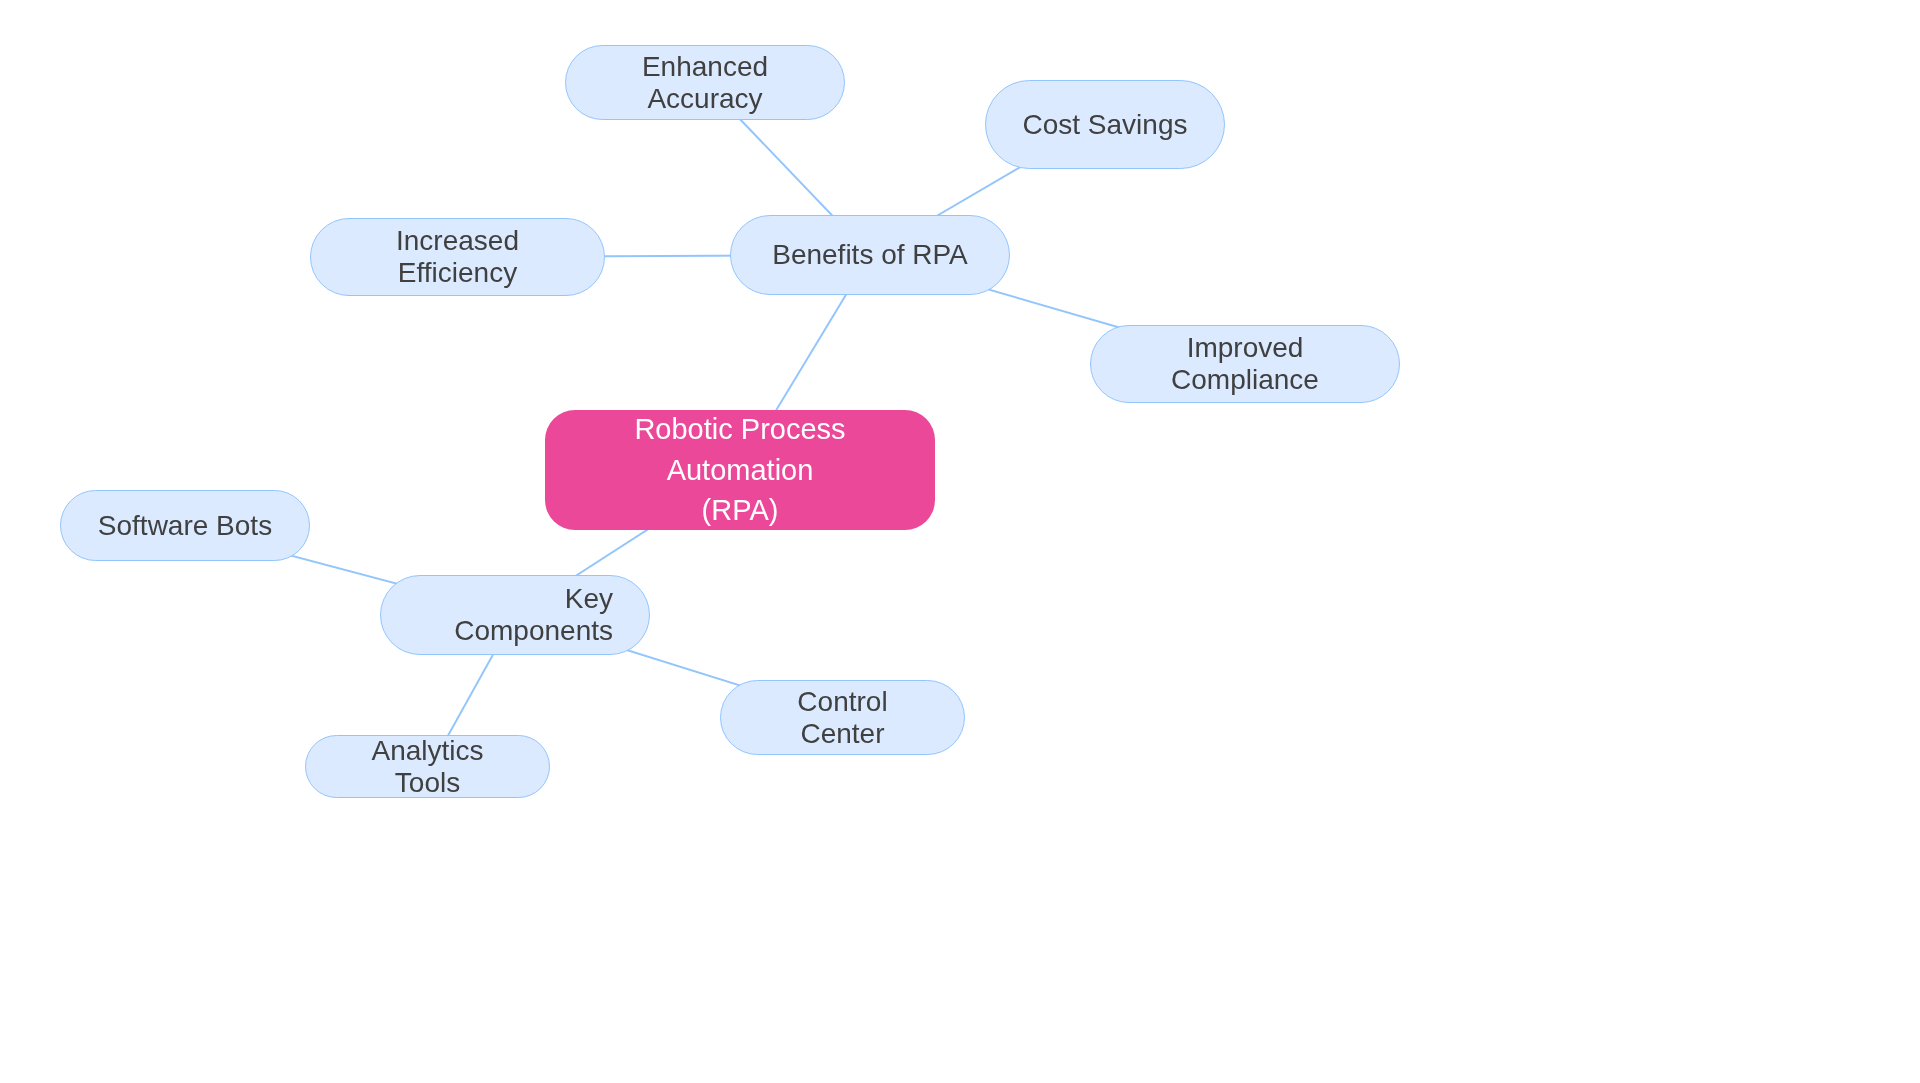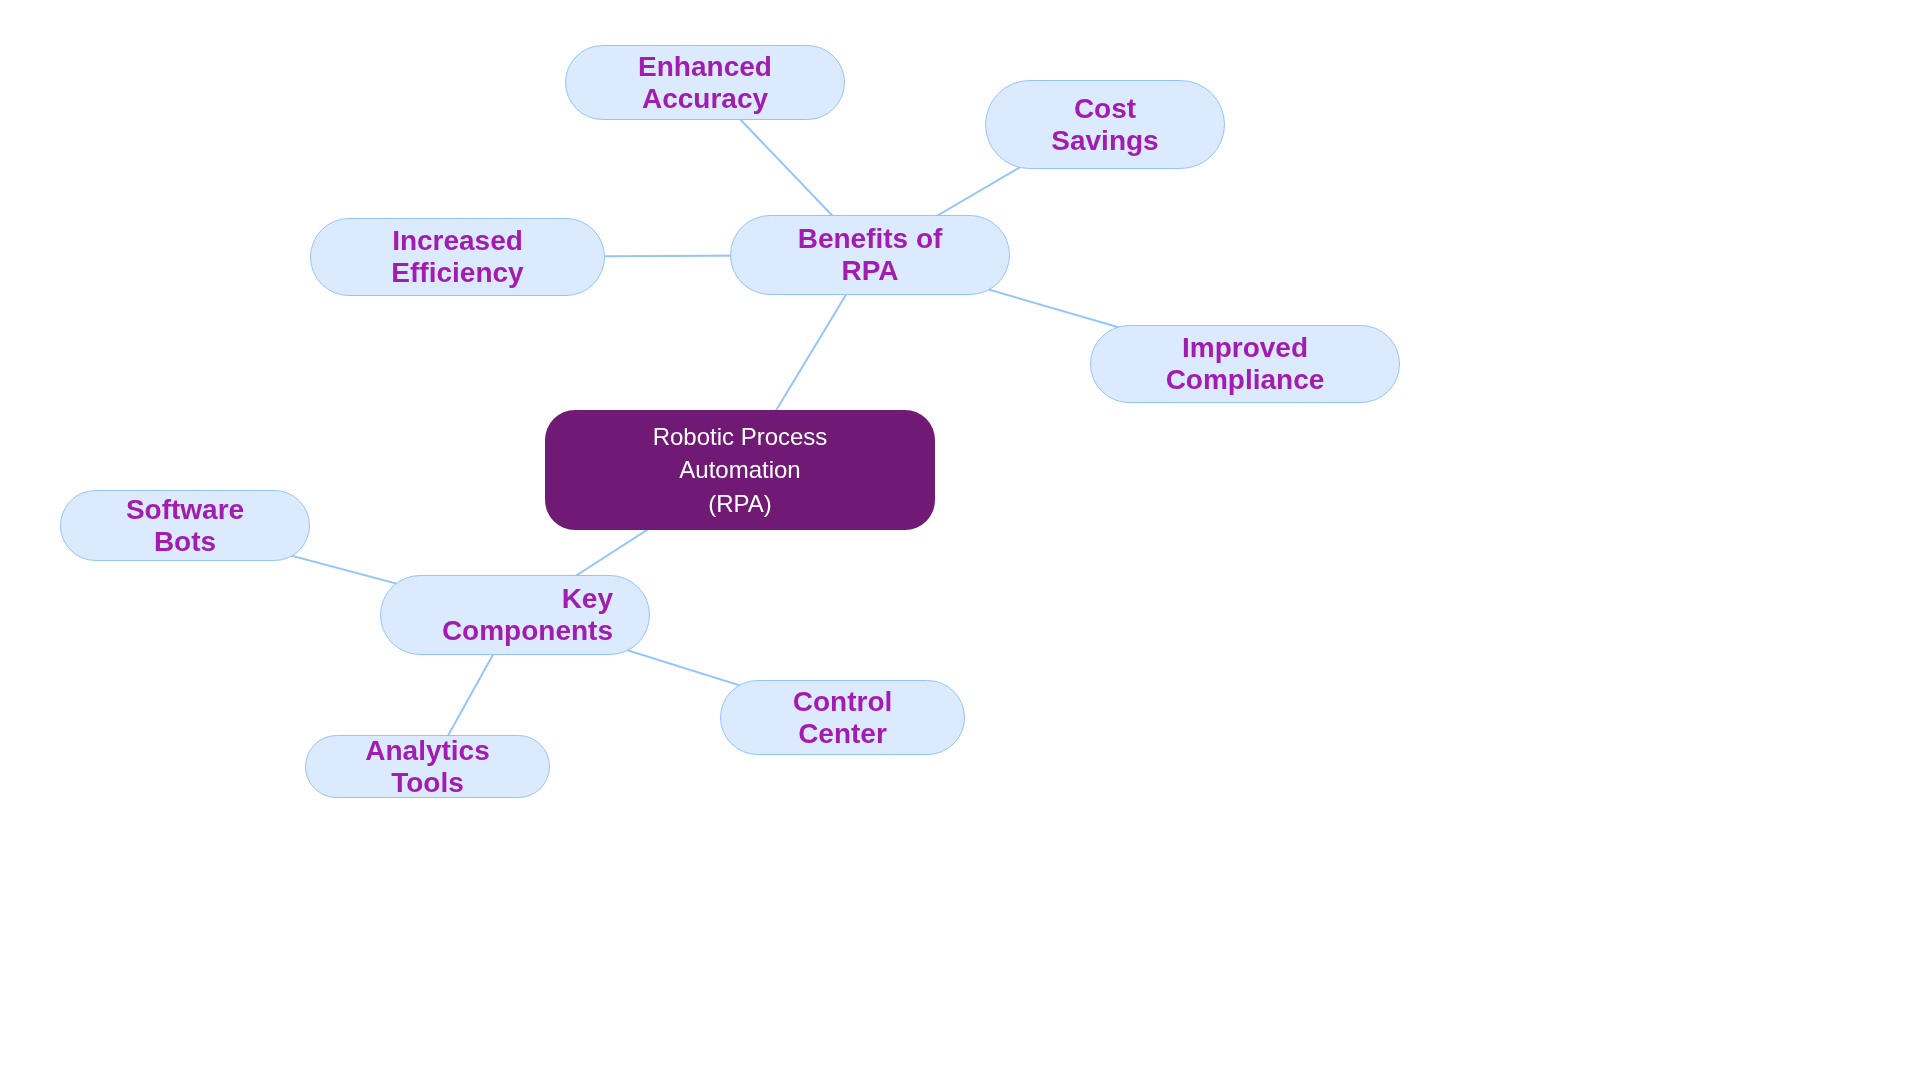--- a/index.html
+++ b/index.html
@@ -24,29 +24,29 @@
       display: flex;
       align-items: center;
       justify-content: center;
       text-align: center;
       border-radius: 50px;
       z-index: 1;
     }
     .node-light {
       background: #dbeafe;
       border: 1.5px solid #93c5fd;
-      color: #a21caf;
+      color: #404040;
       font-size: 28px;
-      font-weight: 700;
+      font-weight: 400;
       padding: 18px 36px;
     }
     .node-dark {
-      background: #701a75;
+      background: #ec4899;
       color: #ffffff;
-      font-size: 24px;
+      font-size: 29px;
       font-weight: 500;
       padding: 28px 76px;
       border-radius: 30px;
       line-height: 1.4;
     }
   </style>
 </head>
 <body>
 
 <svg id="connections">

